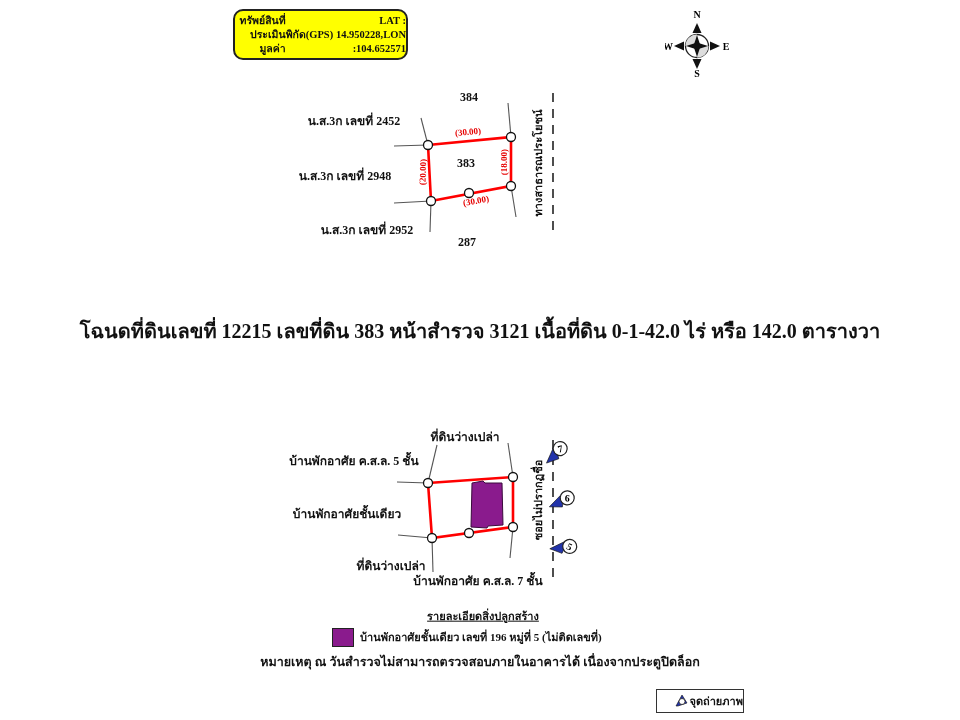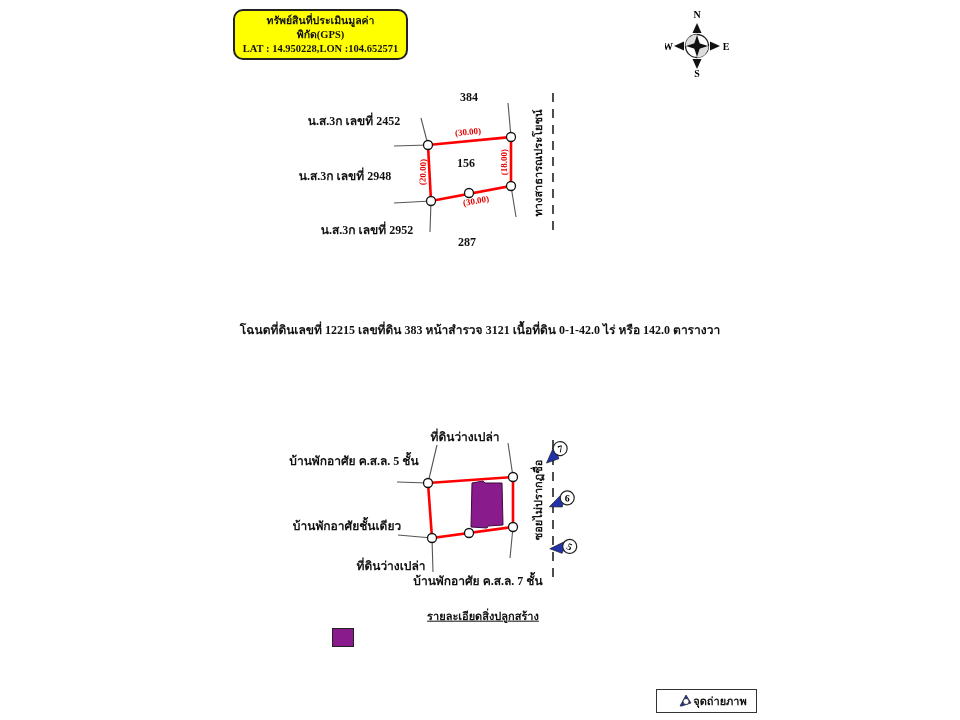--- a/index.html
+++ b/index.html
@@ -6,34 +6,34 @@
   #page{
     position:relative;width:960px;height:720px;background:#fff;overflow:hidden;
     font-family:"Liberation Serif","DejaVu Serif",serif;color:#111;font-weight:bold;
   }
   .abs{position:absolute;}
   .lbl{position:absolute;transform:translate(-50%,-50%) rotate(var(--r,0deg));white-space:nowrap;line-height:1.15;}
   .t9{font-size:9px;}
   .t11{font-size:11px;}
   .t12{font-size:12px;}
   .t13{font-size:11px;}
-  .t14{font-size:12px;}
+  .t14{font-size:20px;}
   .red{color:#e60000;}
   .gps-box{
     left:233px;top:9px;width:171px;height:47px;background:#FFFF00;
-    border:2px solid #222;border-radius:10px;display:flex;flex-direction:column;
+    border:2px solid #222;border-radius:10px;display:flex;flex-direction:row;
     justify-content:center;align-items:center;font-size:10.5px;line-height:14px;text-align:right;
   }
   .diagram{position:absolute;width:310px;height:180px;}
   .legend-swatch{left:332px;top:628px;width:20px;height:17px;background:#8A1B8D;border:1px solid #222;}
   .legend-title{text-decoration:underline;}
   .note-line{position:absolute;transform:translate(-50%,0);white-space:nowrap;font-size:12.5px;}
   .photo-box{
     left:656px;top:689px;width:86px;height:22px;border:1.5px solid #333;background:#fff;
-    display:flex;align-items:center;justify-content:center;gap:0;font-size:11px;padding-left:13px;
+    display:flex;align-items:center;justify-content:flex-end;gap:0;font-size:11px;
   }
   .marker{position:absolute;transform:translate(-50%,-50%) rotate(var(--r,0deg));width:30px;height:24px;}
   svg text{font-family:"Liberation Serif","DejaVu Serif",serif;}
 </style>
 </head>
 <body>
 
 <div id="page">
 
   <div class="abs gps-box">
@@ -75,21 +75,21 @@
         <circle cx="231" cy="52" r="4.5"></circle>
         <circle cx="231" cy="101" r="4.5"></circle>
         <circle cx="151" cy="116" r="4.5"></circle>
         <circle cx="189" cy="108" r="4.5"></circle>
       </g>
     </svg>
     <span class="lbl t12" style="left:74px;top:37px">น.ส.3ก เลขที่ 2452</span>
     <span class="lbl t12" style="left:65px;top:92px">น.ส.3ก เลขที่ 2948</span>
     <span class="lbl t12" style="left:87px;top:146px">น.ส.3ก เลขที่ 2952</span>
     <span class="lbl t12" style="left:189px;top:13px">384</span>
-    <span class="lbl t12" style="left:186px;top:79px">156</span>
+    <span class="lbl t12" style="left:186px;top:79px">383</span>
     <span class="lbl t12" style="left:187px;top:158px">287</span>
     <span class="lbl t11" style="left:258px;top:78px;--r:-90deg">ทางสาธารณประโยชน์</span>
     <span class="lbl t9 red" style="left:188px;top:47px;--r:-5deg">(30.00)</span>
     <span class="lbl t9 red" style="left:196px;top:116px;--r:-10deg">(30.00)</span>
     <span class="lbl t9 red" style="left:143px;top:87px;--r:-88deg">(20.00)</span>
     <span class="lbl t9 red" style="left:224px;top:77px;--r:-90deg">(18.00)</span>
   </div>
 
   <span class="lbl t14" style="left:480px;top:331px">โฉนดที่ดินเลขที่ 12215 เลขที่ดิน 383 หน้าสำรวจ 3121 เนื้อที่ดิน 0-1-42.0 ไร่ หรือ 142.0 ตารางวา</span>
 
@@ -109,21 +109,21 @@
       <g fill="#fff" stroke="#111" stroke-width="1.3">
         <circle cx="148" cy="58" r="4.5"></circle>
         <circle cx="233" cy="52" r="4.5"></circle>
         <circle cx="233" cy="102" r="4.5"></circle>
         <circle cx="152" cy="113" r="4.5"></circle>
         <circle cx="189" cy="108" r="4.5"></circle>
       </g>
     </svg>
     <span class="lbl t12" style="left:185px;top:13px">ที่ดินว่างเปล่า</span>
     <span class="lbl t12" style="left:74px;top:37px">บ้านพักอาศัย ค.ส.ล. 5 ชั้น</span>
-    <span class="lbl t12" style="left:67px;top:102px">บ้านพักอาศัยชั้นเดียว</span>
+    <span class="lbl t12" style="left:67px;top:90px">บ้านพักอาศัยชั้นเดียว</span>
     <span class="lbl t12" style="left:111px;top:142px">ที่ดินว่างเปล่า</span>
     <span class="lbl t12" style="left:198px;top:157px">บ้านพักอาศัย ค.ส.ล. 7 ชั้น</span>
     <span class="lbl t11" style="left:258px;top:75px;--r:-90deg">ซอยไม่ปรากฏชื่อ</span>
 
     <span class="marker" style="left:277px;top:27px;--r:-15deg">
       <svg width="30" height="24" viewBox="0 0 30 24">
         <polygon points="2,20 15,4 15,19" fill="#2233AA" stroke="#111" stroke-width="0.6"></polygon>
         <circle cx="19" cy="9.5" r="7" fill="#fff" stroke="#222" stroke-width="1.2"></circle>
         <text x="19" y="13.2" text-anchor="middle" font-size="10" font-weight="bold">7</text>
       </svg>
@@ -139,21 +139,23 @@
       <svg width="30" height="24" viewBox="0 0 30 24">
         <polygon points="2,20 15,4 15,19" fill="#2233AA" stroke="#111" stroke-width="0.6"></polygon>
         <circle cx="19" cy="9.5" r="7" fill="#fff" stroke="#222" stroke-width="1.2"></circle>
         <text x="19" y="13.2" text-anchor="middle" font-size="10" font-weight="bold">5</text>
       </svg>
     </span>
   </div>
 
   <span class="lbl t13 legend-title" style="left:483px;top:616px">รายละเอียดสิ่งปลูกสร้าง</span>
   <div class="abs legend-swatch"></div>
+  <span class="abs t13" style="left:360px;top:628px">บ้านพักอาศัยชั้นเดียว เลขที่ 196 หมู่ที่ 5 (ไม่ติดเลขที่)</span>
 
+  <span class="note-line" style="left:480px;top:652px">หมายเหตุ ณ วันสำรวจไม่สามารถตรวจสอบภายในอาคารได้ เนื่องจากประตูปิดล็อก</span>
 
   <div class="abs photo-box">
     <svg width="14" height="14" viewBox="0 0 14 14">
       <polygon points="1,12 7,1 12,9 3,12" fill="#2233AA" stroke="#111" stroke-width="0.6"></polygon>
       <circle cx="7" cy="7.5" r="3" fill="#fff" stroke="#222" stroke-width="0.8"></circle>
     </svg>
     <span>จุดถ่ายภาพ</span>
   </div>
 
 </div>

